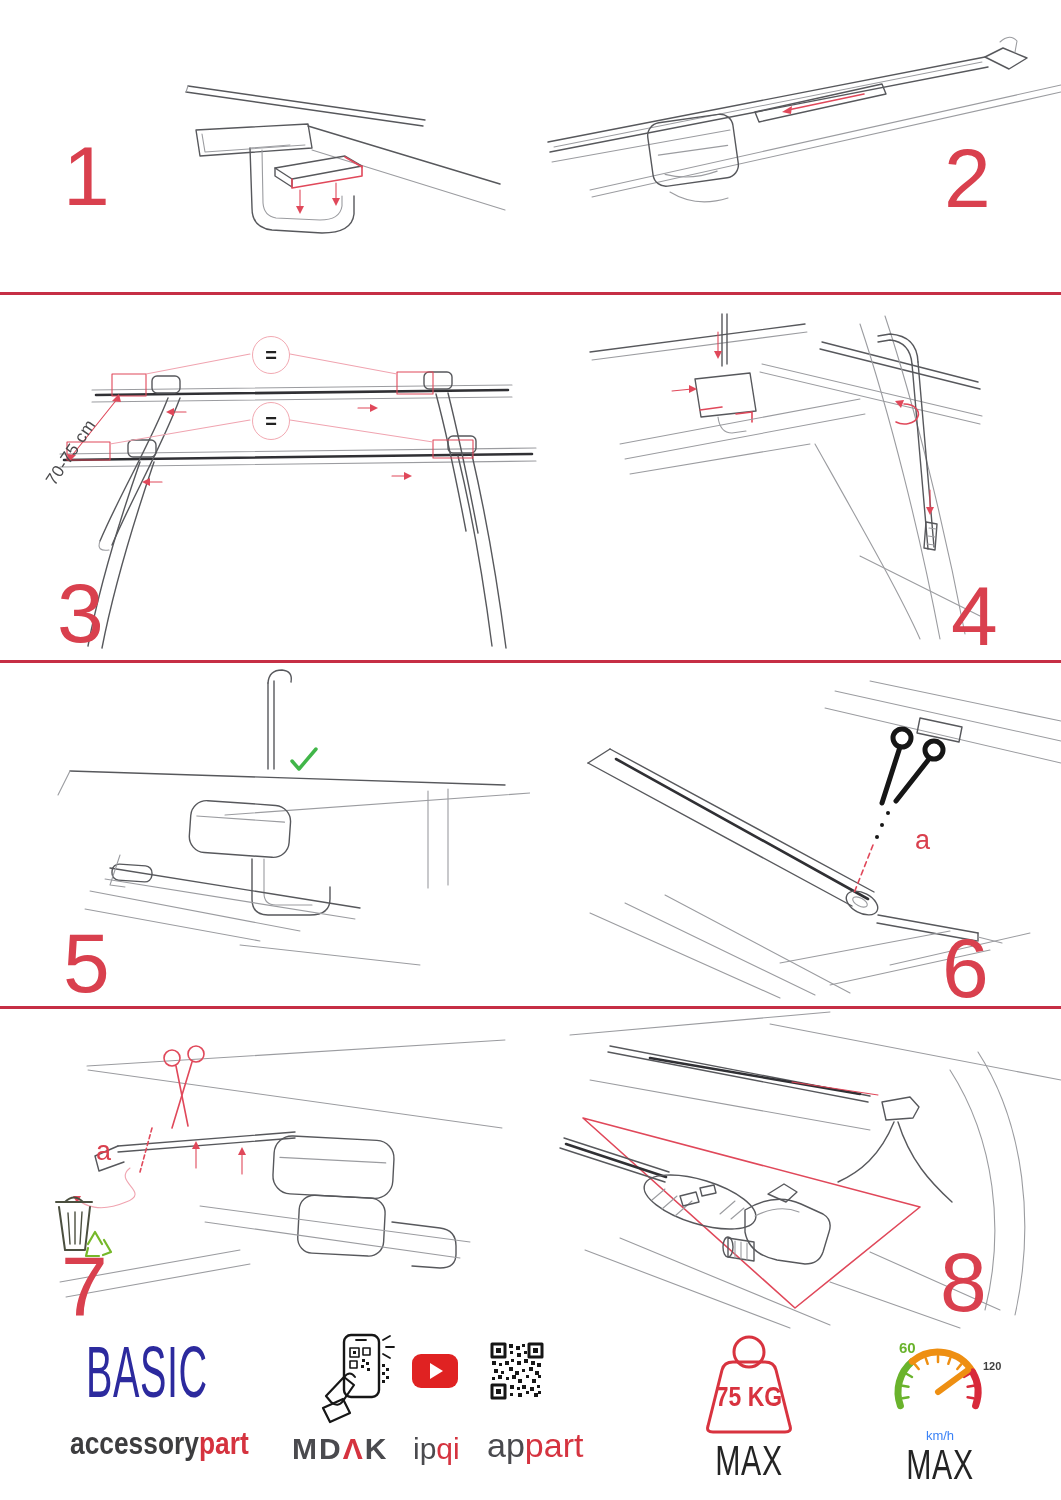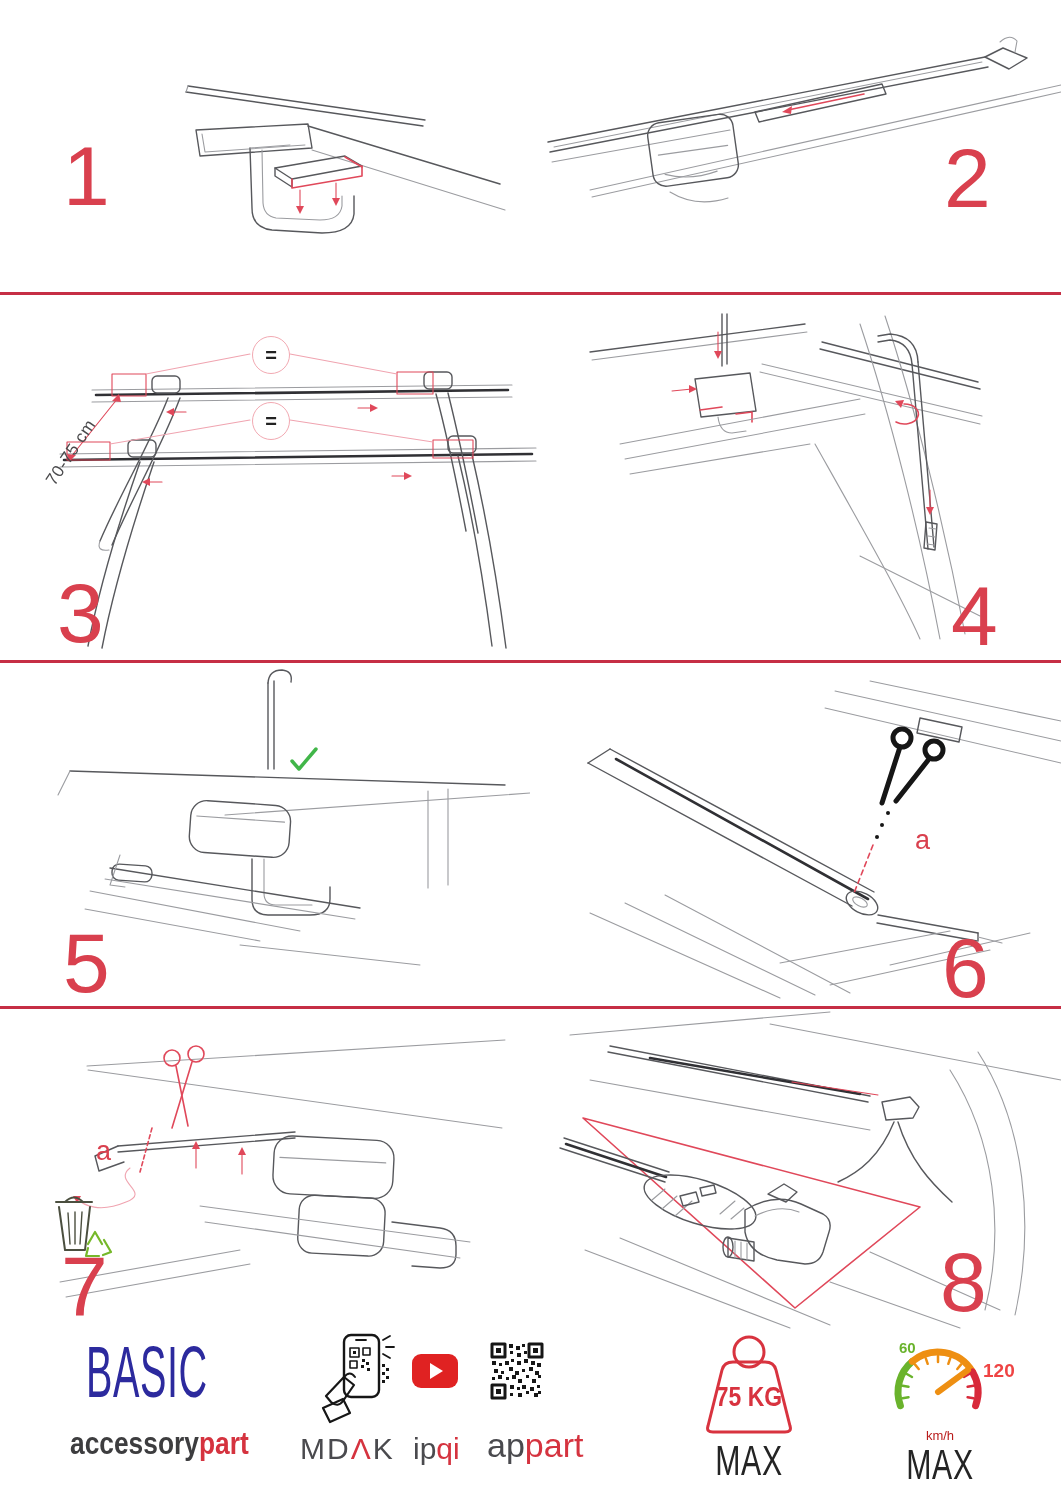--- a/index.html
+++ b/index.html
@@ -34,23 +34,23 @@
   .brandsub .red{color:#d5333f;}
   .logotext{position:absolute;font-size:30px;line-height:1;color:#4a4a4e;white-space:nowrap;}
   .logotext .red{color:#d5333f;}
   .yt{position:absolute;left:412px;top:1354px;width:46px;height:34px;background:#e02222;border-radius:9px;
       display:flex;align-items:center;justify-content:center;}
   .yt .tri{width:0;height:0;border-left:13px solid #fff;border-top:8px solid transparent;border-bottom:8px solid transparent;margin-left:3px;}
   .cap{position:absolute;text-align:center;color:#242424;font-size:42px;line-height:1;
        transform:scaleX(.72);transform-origin:center top;letter-spacing:1px;}
   .kg{position:absolute;left:688px;top:1384px;width:122px;text-align:center;color:#d8333f;
       font-size:27px;font-weight:700;line-height:1;transform:scaleX(.85);transform-origin:center top;}
-  .kmh{position:absolute;left:884px;top:1429px;width:112px;text-align:center;color:#b91c1c;font-size:13px;line-height:1;}
+  .kmh{position:absolute;left:884px;top:1429px;width:112px;text-align:center;color:#3b82f6;font-size:13px;line-height:1;}
   .sp60{position:absolute;left:891px;top:1340px;color:#6ab32c;font-size:15px;font-weight:700;line-height:1;margin-left:8px;}
-  .sp120{position:absolute;left:983px;top:1361px;color:#ef4444;font-size:19px;font-weight:700;line-height:1;}
+  .sp120{position:absolute;left:983px;top:1361px;color:#404040;font-size:11px;font-weight:700;line-height:1;}
 </style>
 </head>
 <body>
 
 <div id="page">
 
   <div class="sec" style="left:0;top:0;width:530px;height:291px">
     <svg width="530" height="291" viewBox="0 0 530 291">
       <path class="sk" d="M188,86 L425,120"></path>
       <path class="sk" d="M186,92 L423,126"></path>
@@ -374,21 +374,21 @@
       <rect class="blkf" x="39" y="19" width="3" height="3"></rect>
       <rect class="blk" stroke-width="1.6" x="49" y="16" width="7" height="7"></rect>
       <rect class="blk" stroke-width="1.6" x="36" y="29" width="7" height="7"></rect>
       <path class="blkf" d="M48,27h3v3h-3z M52,30h3v3h-3z M47,33h3v3h-3z M53,36h3v3h-3z"></path>
       <path class="blk" stroke-width="1.8" d="M69,8 l7,-4 M72,15 h8 M69,22 l7,4"></path>
       <path class="blkf" d="M68,32h3v3h-3z M72,36h3v3h-3z M68,40h3v3h-3z M72,44h3v3h-3z M68,48h3v3h-3z"></path>
       <path class="blk" stroke-width="2.2" d="M12,64 L30,45 L40,53 L29,69 Q24,76 17,70 Z"></path>
       <path class="blk" stroke-width="2.2" d="M9,76 L29,67 L36,81 L16,90 Z"></path>
       <path class="blk" stroke-width="2" d="M30,45 Q36,38 41,45"></path>
     </svg>
-    <div class="logotext" style="left:300px;top:1434px;font-weight:400;letter-spacing:2px"><span>MD</span><span class="red">Λ</span><span>K</span></div>
+    <div class="logotext" style="left:292px;top:1434px;font-weight:700;letter-spacing:2px"><span>MD</span><span class="red">Λ</span><span>K</span></div>
 
     <div class="yt">
         <div class="tri"></div>
       </div>
     <div class="logotext" style="left:413px;top:1434px"><span>ip</span><span class="red">qi</span></div>
 
     <svg style="position:absolute;left:490px;top:1342px" width="54" height="58" viewBox="0 0 54 58">
       <rect class="blk" stroke-width="3" x="2" y="2" width="13" height="13"></rect>
       <rect class="blkf" x="6" y="6" width="5" height="5"></rect>
       <rect class="blk" stroke-width="3" x="39" y="2" width="13" height="13"></rect>

